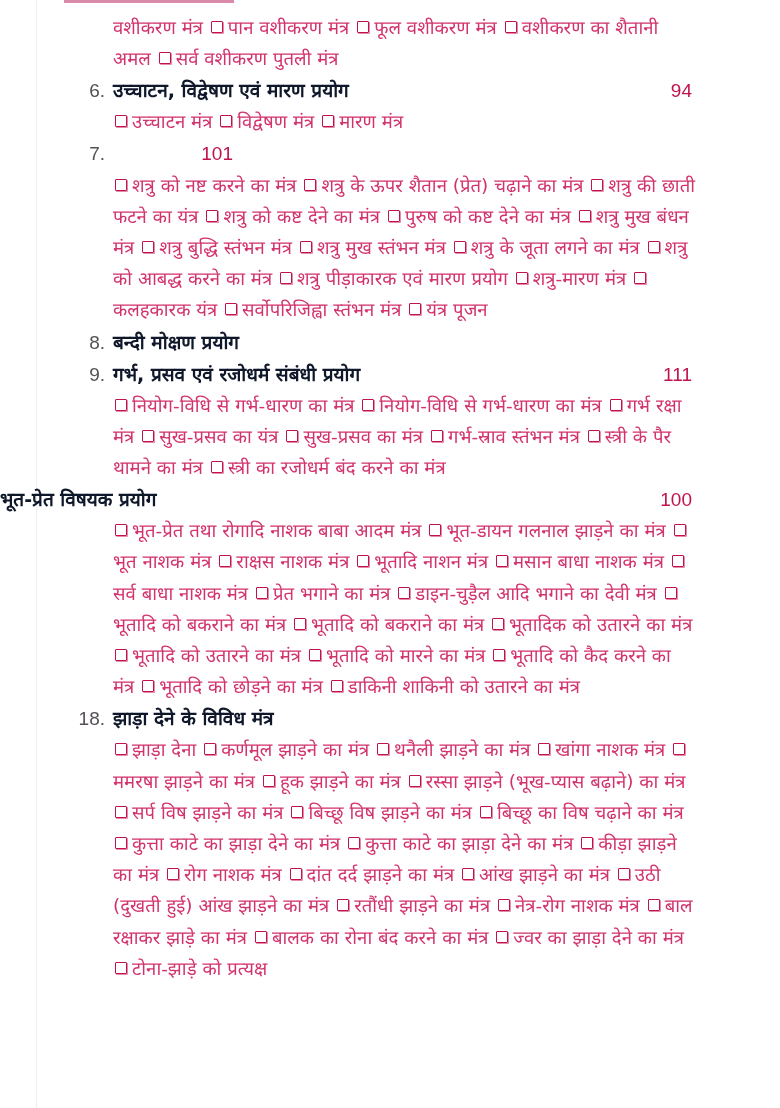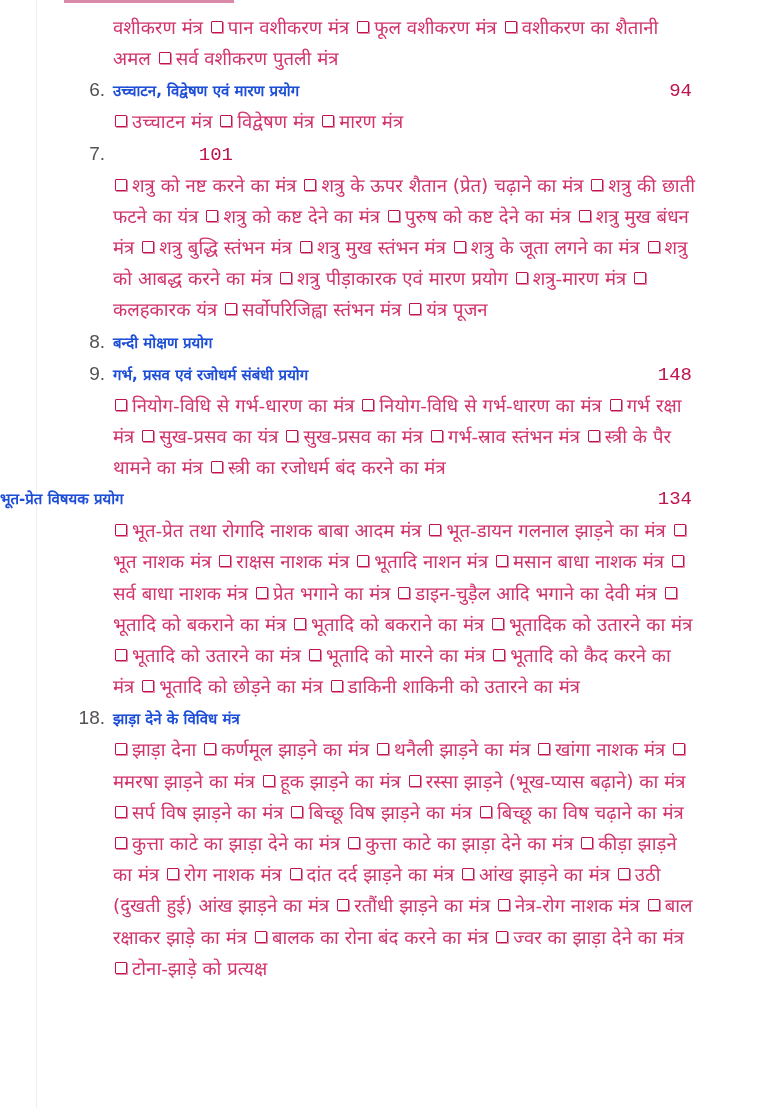--- a/index.html
+++ b/index.html
@@ -48,28 +48,28 @@
     .sec-num {
       color: #555055;
       font-family: "Liberation Sans", sans-serif;
       font-size: 19px;
       width: 113px;
       text-align: right;
       padding-right: 8px;
       box-sizing: border-box;
     }
     .sec-title {
-      color: #1d4ed8;
+      color: #0f172a;
       font-weight: bold;
-      font-size: 15px;
+      font-size: 19px;
       flex: 1;
     }
     .sec-page {
       color: #c0124c;
-      font-family: Liberation Mono, monospace;
+      font-family: Liberation Sans, sans-serif;
       font-size: 19px;
       width: 120px;
       text-align: right;
       margin-right: 88px;
     }
     .items {
       color: #d2336d;
       font-size: 18.5px;
       line-height: 31.2px;
       margin-left: 113px;
@@ -118,28 +118,28 @@
       <div class="section">
         <div class="sec-head">
           <span class="sec-num">8.</span>
           <span class="sec-title">बन्दी मोक्षण प्रयोग</span>
         </div>
       </div>
       <div class="section">
         <div class="sec-head">
           <span class="sec-num">9.</span>
           <span class="sec-title">गर्भ, प्रसव एवं रजोधर्म संबंधी प्रयोग</span>
-          <span class="sec-page">148</span>
+          <span class="sec-page">111</span>
         </div>
         <div class="items"><span class="item"><span class="box"></span><span>नियोग-विधि से गर्भ-धारण का मंत्र</span></span> <span class="item"><span class="box"></span><span>नियोग-विधि से गर्भ-धारण का मंत्र</span></span> <span class="item"><span class="box"></span><span>गर्भ रक्षा मंत्र</span></span> <span class="item"><span class="box"></span><span>सुख-प्रसव का यंत्र</span></span> <span class="item"><span class="box"></span><span>सुख-प्रसव का मंत्र</span></span> <span class="item"><span class="box"></span><span>गर्भ-स्राव स्तंभन मंत्र</span></span> <span class="item"><span class="box"></span><span>स्त्री के पैर थामने का मंत्र</span></span> <span class="item"><span class="box"></span><span>स्त्री का रजोधर्म बंद करने का मंत्र</span></span> </div>
       </div>
       <div class="section">
         <div class="sec-head">
           <span class="sec-title">भूत-प्रेत विषयक प्रयोग</span>
-          <span class="sec-page">134</span>
+          <span class="sec-page">100</span>
         </div>
         <div class="items"><span class="item"><span class="box"></span><span>भूत-प्रेत तथा रोगादि नाशक बाबा आदम मंत्र</span></span> <span class="item"><span class="box"></span><span>भूत-डायन गलनाल झाड़ने का मंत्र</span></span> <span class="item"><span class="box"></span><span>भूत नाशक मंत्र</span></span> <span class="item"><span class="box"></span><span>राक्षस नाशक मंत्र</span></span> <span class="item"><span class="box"></span><span>भूतादि नाशन मंत्र</span></span> <span class="item"><span class="box"></span><span>मसान बाधा नाशक मंत्र</span></span> <span class="item"><span class="box"></span><span>सर्व बाधा नाशक मंत्र</span></span> <span class="item"><span class="box"></span><span>प्रेत भगाने का मंत्र</span></span> <span class="item"><span class="box"></span><span>डाइन-चुड़ैल आदि भगाने का देवी मंत्र</span></span> <span class="item"><span class="box"></span><span>भूतादि को बकराने का मंत्र</span></span> <span class="item"><span class="box"></span><span>भूतादि को बकराने का मंत्र</span></span> <span class="item"><span class="box"></span><span>भूतादिक को उतारने का मंत्र</span></span> <span class="item"><span class="box"></span><span>भूतादि को उतारने का मंत्र</span></span> <span class="item"><span class="box"></span><span>भूतादि को मारने का मंत्र</span></span> <span class="item"><span class="box"></span><span>भूतादि को कैद करने का मंत्र</span></span> <span class="item"><span class="box"></span><span>भूतादि को छोड़ने का मंत्र</span></span> <span class="item"><span class="box"></span><span>डाकिनी शाकिनी को उतारने का मंत्र</span></span> </div>
       </div>
       <div class="section">
         <div class="sec-head">
           <span class="sec-num">18.</span>
           <span class="sec-title">झाड़ा देने के विविध मंत्र</span>
         </div>
         <div class="items"><span class="item"><span class="box"></span><span>झाड़ा देना</span></span> <span class="item"><span class="box"></span><span>कर्णमूल झाड़ने का मंत्र</span></span> <span class="item"><span class="box"></span><span>थनैली झाड़ने का मंत्र</span></span> <span class="item"><span class="box"></span><span>खांगा नाशक मंत्र</span></span> <span class="item"><span class="box"></span><span>ममरषा झाड़ने का मंत्र</span></span> <span class="item"><span class="box"></span><span>हूक झाड़ने का मंत्र</span></span> <span class="item"><span class="box"></span><span>रस्सा झाड़ने (भूख-प्यास बढ़ाने) का मंत्र</span></span> <span class="item"><span class="box"></span><span>सर्प विष झाड़ने का मंत्र</span></span> <span class="item"><span class="box"></span><span>बिच्छू विष झाड़ने का मंत्र</span></span> <span class="item"><span class="box"></span><span>बिच्छू का विष चढ़ाने का मंत्र</span></span> <span class="item"><span class="box"></span><span>कुत्ता काटे का झाड़ा देने का मंत्र</span></span> <span class="item"><span class="box"></span><span>कुत्ता काटे का झाड़ा देने का मंत्र</span></span> <span class="item"><span class="box"></span><span>कीड़ा झाड़ने का मंत्र</span></span> <span class="item"><span class="box"></span><span>रोग नाशक मंत्र</span></span> <span class="item"><span class="box"></span><span>दांत दर्द झाड़ने का मंत्र</span></span> <span class="item"><span class="box"></span><span>आंख झाड़ने का मंत्र</span></span> <span class="item"><span class="box"></span><span>उठी (दुखती हुई) आंख झाड़ने का मंत्र</span></span> <span class="item"><span class="box"></span><span>रतौंधी झाड़ने का मंत्र</span></span> <span class="item"><span class="box"></span><span>नेत्र-रोग नाशक मंत्र</span></span> <span class="item"><span class="box"></span><span>बाल रक्षाकर झाड़े का मंत्र</span></span> <span class="item"><span class="box"></span><span>बालक का रोना बंद करने का मंत्र</span></span> <span class="item"><span class="box"></span><span>ज्वर का झाड़ा देने का मंत्र</span></span> <span class="item"><span class="box"></span><span>टोना-झाड़े को प्रत्यक्ष</span></span> </div>
       </div>

